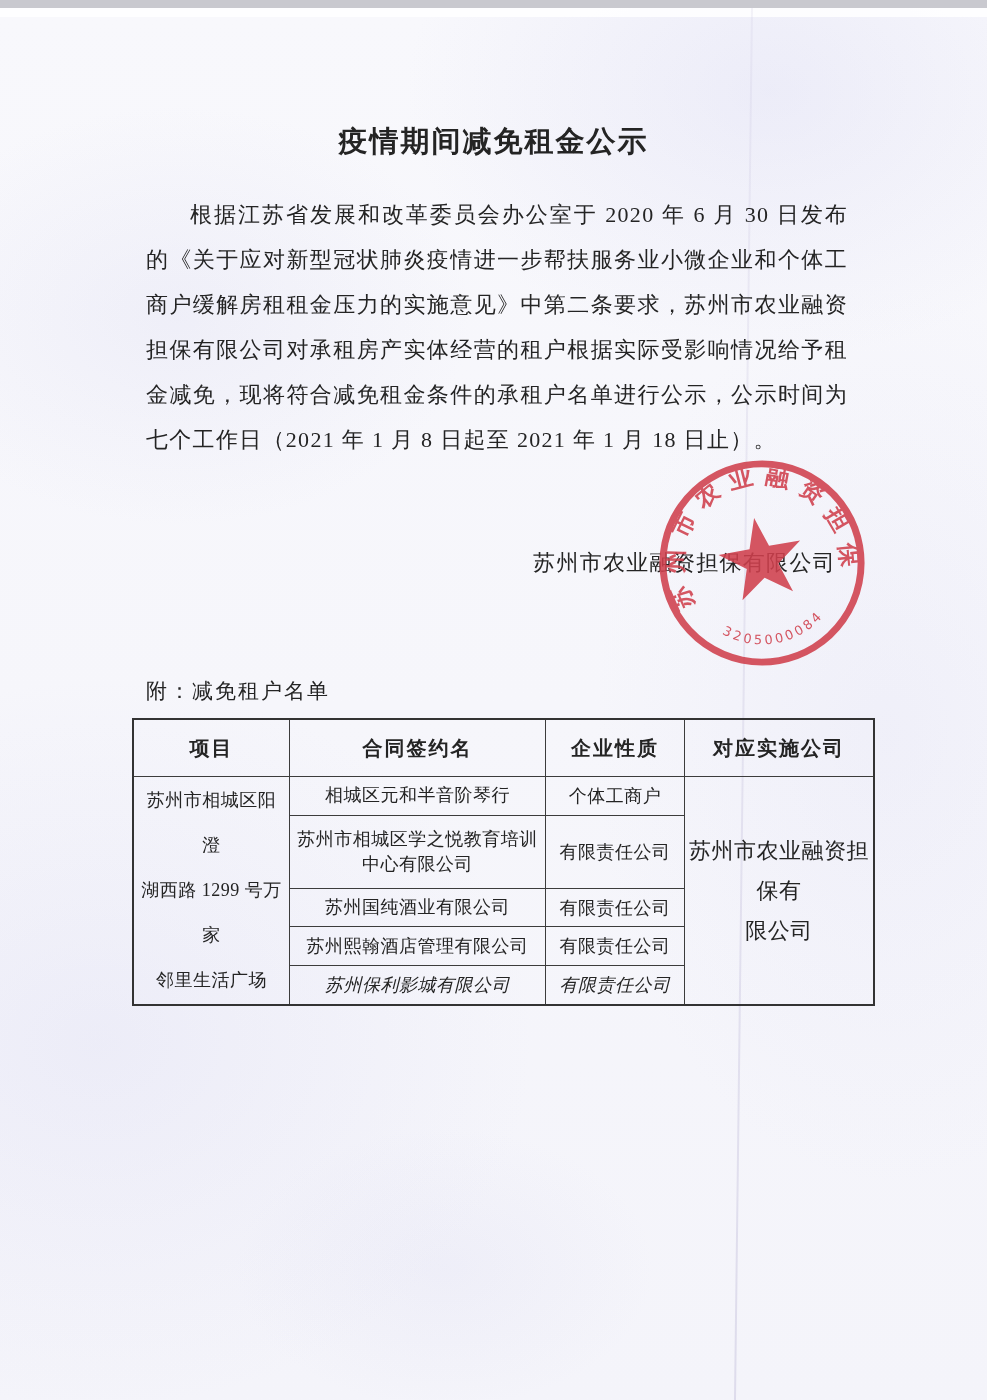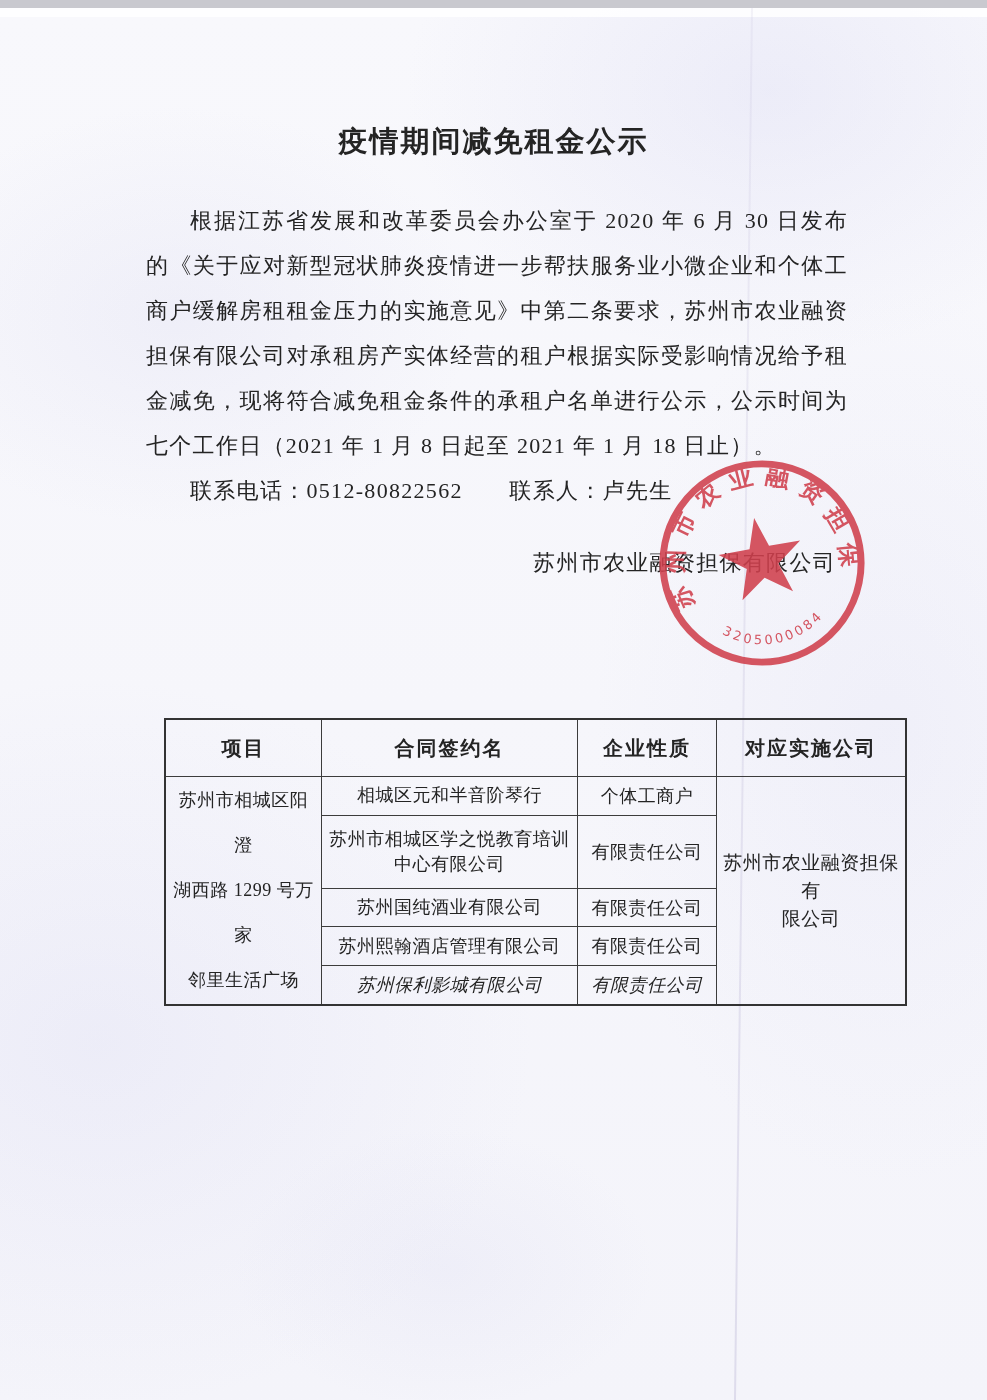--- a/index.html
+++ b/index.html
@@ -21,64 +21,63 @@
   .top-strip{position:absolute;left:0;top:0;width:100%;height:9px;background:rgba(255,255,255,.85);}
   .crease{position:absolute;left:751px;top:0;width:2px;height:1405px;
     background:linear-gradient(rgba(195,190,218,.18), rgba(185,180,212,.38));
     transform:rotate(0.7deg);transform-origin:top center;}
   .title{
     position:absolute;left:0;top:114px;width:100%;
     text-align:center;font-size:29px;font-weight:bold;
     letter-spacing:2px;line-height:38px;
   }
   .body-text{
-    position:absolute;left:146px;top:190px;width:702px;
+    position:absolute;left:146px;top:184px;width:702px;
     font-size:22px;line-height:45px;letter-spacing:1.3px;
     text-align:justify;
   }
   .body-text p{margin:0;text-indent:2em;}
   .sig{position:absolute;left:146px;width:702px;text-align:right;
     font-size:22px;line-height:45px;letter-spacing:1.3px;}
   .sig-company{top:532px;padding-right:12px;box-sizing:border-box;}
   .sig-date{top:577px;padding-right:2px;box-sizing:border-box;}
   .attach-label{position:absolute;left:146px;top:666px;font-size:21px;
     letter-spacing:2px;line-height:34px;}
   table.tenants{
-    position:absolute;left:164px;top:710px;
+    position:absolute;left:132px;top:710px;
     border-collapse:collapse;table-layout:fixed;
     font-size:18px;letter-spacing:.5px;color:#242424;
   }
   table.tenants th,table.tenants td{
     border:1.5px solid #3c3c3c;
     text-align:center;vertical-align:middle;
     padding:1px 4px;overflow:hidden;
   }
   table.tenants{border:2px solid #333;}
   th.c1{width:147px;} th.c2{width:247px;} th.c3{width:130px;font-family:Liberation Serif, serif;} th.c4{width:180px;}
   tr.hdr th{height:54px;font-size:20px;font-weight:600;letter-spacing:2px;}
   tr.r1 td{height:25px;} tr.r2 td{height:46px;} tr.r3 td{height:24px;}
   tr.r4 td{height:24px;} tr.r5 td{height:25px;font-style:italic;}
   td.project{white-space:pre-line;line-height:45px;font-size:18px;font-family:Liberation Serif, serif;}
-  td.impl{white-space:pre-line;line-height:28px;font-size:19px;}
+  td.impl{white-space:pre-line;line-height:40px;font-size:22px;}
   td.contract{line-height:25px;}
   .seal{position:absolute;left:653px;top:446px;width:218px;height:218px;opacity:.88;}
 </style>
 </head>
 <body>
 
 <div class="page">
 
   <div class="top-strip"></div>
   <div class="crease"></div>
 
   <div class="title">疫情期间减免租金公示</div>
 
   <div class="body-text">
     <p>根据江苏省发展和改革委员会办公室于 2020 年 6 月 30 日发布的《关于应对新型冠状肺炎疫情进一步帮扶服务业小微企业和个体工商户缓解房租租金压力的实施意见》中第二条要求，苏州市农业融资担保有限公司对承租房产实体经营的租户根据实际受影响情况给予租金减免，现将符合减免租金条件的承租户名单进行公示，公示时间为七个工作日（2021 年 1 月 8 日起至 2021 年 1 月 18 日止）。</p>
-    <p>联系电话：0512-80822562　　联系人：卢先生</p>
   </div>
 
   <div class="sig sig-company">苏州市农业融资担保有限公司</div>
 
   <svg class="seal" viewBox="0 0 220 220">
     <defs>
       <path id="sealTopArc" d="M 35.8 140 A 80 80 0 1 1 184.2 140" fill="none"></path>
       <path id="sealBottomArc" d="M 42.8 157 A 82 82 0 0 0 177.2 157" fill="none"></path>
     </defs>
     <g transform="rotate(-10 110 110)" fill="none">
@@ -86,20 +85,21 @@
       <path d="M110,64 L120,94.2 L151.8,94.4 L126.2,113.3 L135.9,143.6 L110,125 L84.1,143.6 L93.8,113.3 L68.2,94.4 L100,94.2 Z" fill="#d0404d"></path>
       <text fill="#d0404d" font-size="24" font-weight="bold" font-family="'Liberation Serif','DejaVu Serif',serif">
         <textPath href="#sealTopArc" startOffset="0" textLength="438" lengthAdjust="spacing">苏州市农业融资担保有限公司</textPath>
       </text>
       <text fill="#d0404d" font-size="13" letter-spacing="3" text-anchor="middle" font-family="'DejaVu Sans','Liberation Sans',sans-serif">
         <textPath href="#sealBottomArc" startOffset="50%">3205000084</textPath>
       </text>
     </g>
   </svg>
 
+  <div class="attach-label">附：减免租户名单</div>
 
   <table class="tenants">
     <tbody>
       <tr class="hdr">
         <th class="c1">项目</th>
         <th class="c2">合同签约名</th>
         <th class="c3">企业性质</th>
         <th class="c4">对应实施公司</th>
       </tr>
       <tr class="r1">

